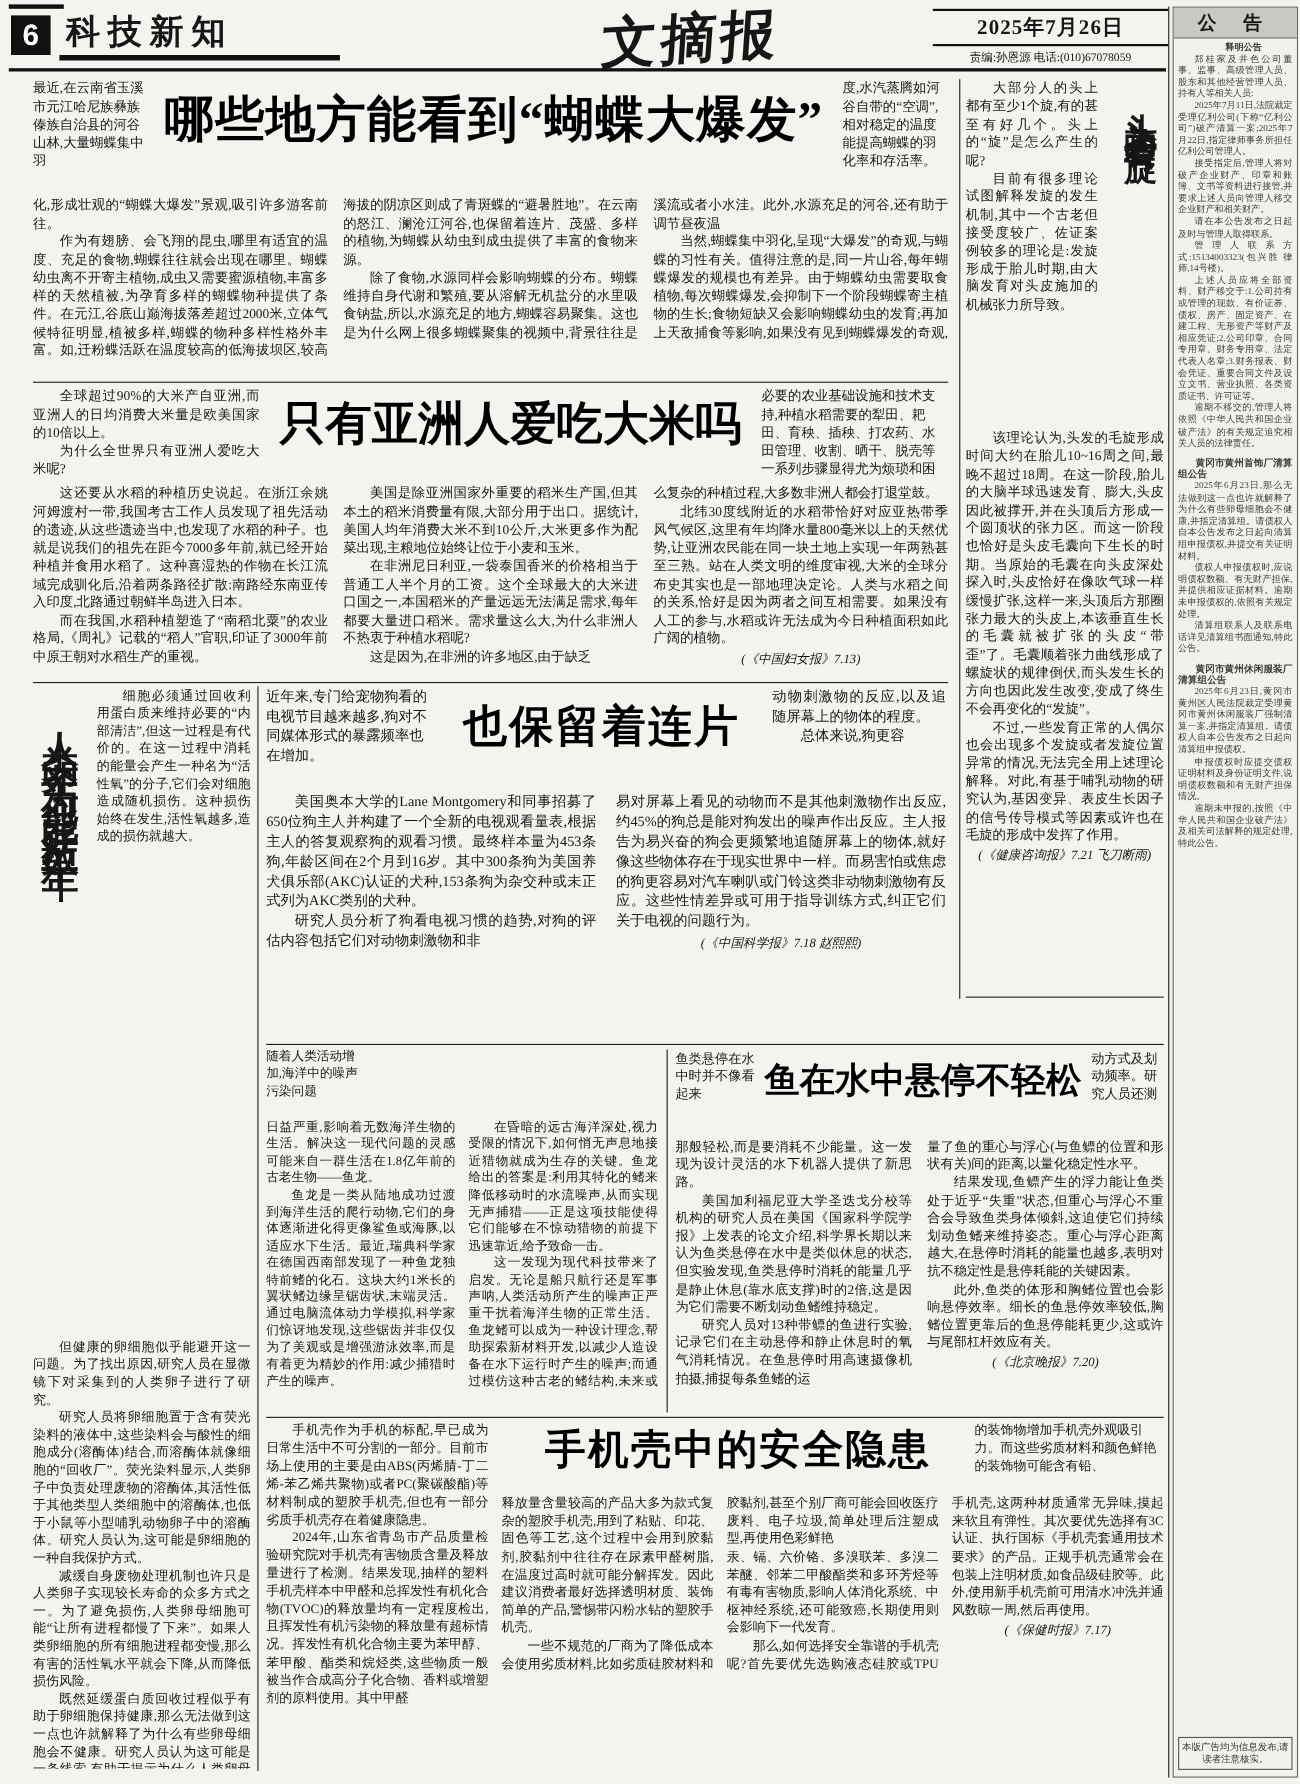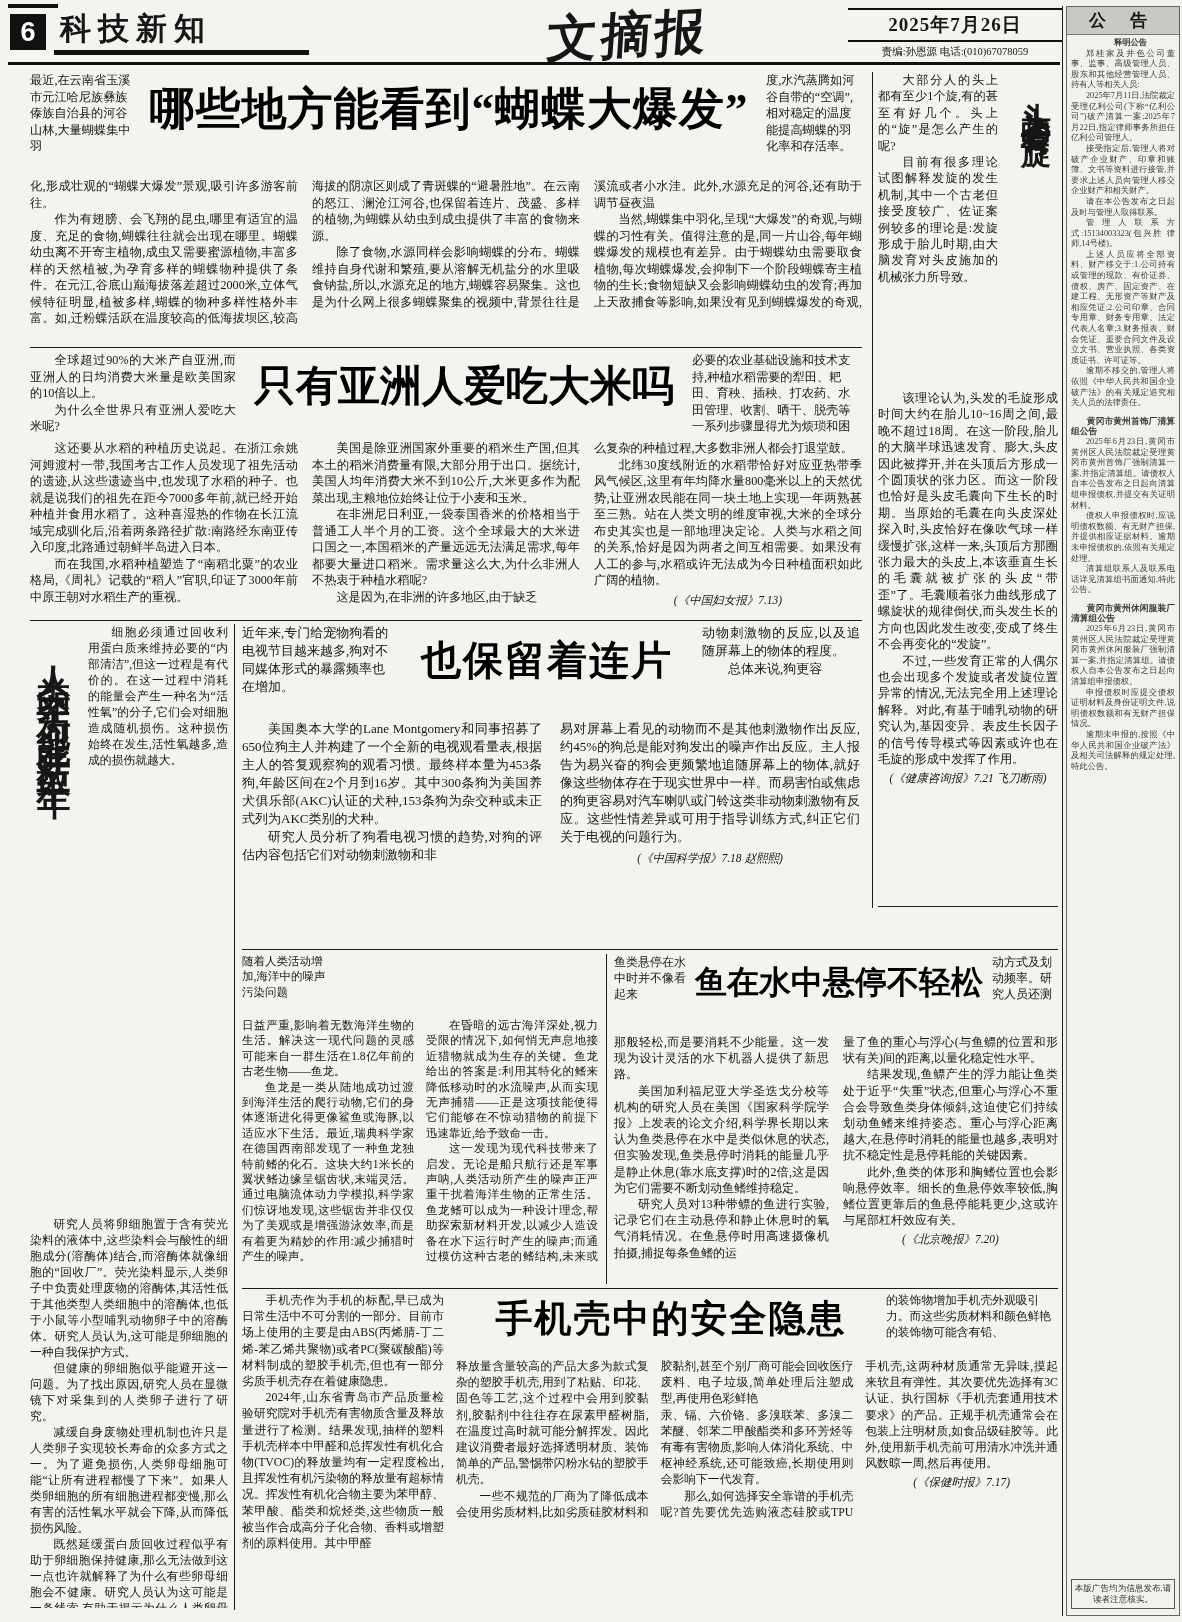--- a/index.html
+++ b/index.html
@@ -167,22 +167,22 @@
         <p class="para src">(《中国妇女报》7.13)</p>
       </div>
   </div>
 
   <div class="block" id="a4">
     <div class="vtitle">人类卵子为何能存活数十年</div>
     <div class="t-top">
         <p class="para">细胞必须通过回收利用蛋白质来维持必要的“内部清洁”,但这一过程是有代价的。在这一过程中消耗的能量会产生一种名为“活性氧”的分子,它们会对细胞造成随机损伤。这种损伤始终在发生,活性氧越多,造成的损伤就越大。</p>
       </div>
     <div class="t-bot">
+        <p class="para">但健康的卵细胞似乎能避开这一问题。为了找出原因,研究人员在显微镜下对采集到的人类卵子进行了研究。</p>
         <p class="para">研究人员将卵细胞置于含有荧光染料的液体中,这些染料会与酸性的细胞成分(溶酶体)结合,而溶酶体就像细胞的“回收厂”。荧光染料显示,人类卵子中负责处理废物的溶酶体,其活性低于其他类型人类细胞中的溶酶体,也低于小鼠等小型哺乳动物卵子中的溶酶体。研究人员认为,这可能是卵细胞的一种自我保护方式。</p>
-        <p class="para">但健康的卵细胞似乎能避开这一问题。为了找出原因,研究人员在显微镜下对采集到的人类卵子进行了研究。</p>
         <p class="para">减缓自身废物处理机制也许只是人类卵子实现较长寿命的众多方式之一。为了避免损伤,人类卵母细胞可能“让所有进程都慢了下来”。如果人类卵细胞的所有细胞进程都变慢,那么有害的活性氧水平就会下降,从而降低损伤风险。</p>
         <p class="para">既然延缓蛋白质回收过程似乎有助于卵细胞保持健康,那么无法做到这一点也许就解释了为什么有些卵母细胞会不健康。研究人员认为这可能是一条线索,有助于揭示为什么人类卵母细胞会在一定时间后功能失调,也许还能成为深入研究卵母细胞各种异常情况的切入点。通过这种方式评估卵子健康状况,最终可能会改进生育治疗。</p>
       </div>
   </div>
 
   <div class="block" id="a5">
     <div class="toprow">
       <div class="strip strip-l">近年来,专门给宠物狗看的电视节目越来越多,狗对不同媒体形式的暴露频率也在增加。</div>
       <div class="htitle">也保留着连片</div>
       <div class="strip strip-r">
@@ -253,21 +253,21 @@
     <div class="ann-body">
         <p class="para center-bold">释明公告</p>
         <p class="para cont">郑桂家及井色公司董事、监事、高级管理人员、股东和其他经营管理人员、持有人等相关人员:</p>
         <p class="para">2025年7月11日,法院裁定受理亿利公司(下称“亿利公司”)破产清算一案;2025年7月22日,指定律师事务所担任亿利公司管理人。</p>
         <p class="para">接受指定后,管理人将对破产企业财产、印章和账簿、文书等资料进行接管,并要求上述人员向管理人移交企业财产和相关财产。</p>
         <p class="para">请在本公告发布之日起及时与管理人取得联系。</p>
         <p class="para">管理人联系方式:15134003323(包兴胜 律师,14号楼)。</p>
         <p class="para">上述人员应将全部资料、财产移交于:1.公司持有或管理的现款、有价证券、债权、房产、固定资产、在建工程、无形资产等财产及相应凭证;2.公司印章、合同专用章、财务专用章、法定代表人名章;3.财务报表、财会凭证、重要合同文件及设立文书、营业执照、各类资质证书、许可证等。</p>
         <p class="para">逾期不移交的,管理人将依照《中华人民共和国企业破产法》的有关规定追究相关人员的法律责任。</p>
         <p class="para ann-head">黄冈市黄州首饰厂清算组公告</p>
-        <p class="para">2025年6月23日,黄冈市黄州区人民法院裁定受理黄冈市黄州首饰厂强制清算一案,并指定清算组。请债权人自本公告发布之日起向清算组申报债权,并提交有关证明材料。</p>
+        <p class="para">2025年6月23日,那么无法做到这一点也许就解释了为什么有些卵母细胞会不健康,并指定清算组。请债权人自本公告发布之日起向清算组申报债权,并提交有关证明材料。</p>
         <p class="para">债权人申报债权时,应说明债权数额、有无财产担保,并提供相应证据材料。逾期未申报债权的,依照有关规定处理。</p>
         <p class="para">清算组联系人及联系电话详见清算组书面通知,特此公告。</p>
         <p class="para ann-head">黄冈市黄州休闲服装厂清算组公告</p>
         <p class="para">2025年6月23日,黄冈市黄州区人民法院裁定受理黄冈市黄州休闲服装厂强制清算一案,并指定清算组。请债权人自本公告发布之日起向清算组申报债权。</p>
         <p class="para">申报债权时应提交债权证明材料及身份证明文件,说明债权数额和有无财产担保情况。</p>
         <p class="para">逾期未申报的,按照《中华人民共和国企业破产法》及相关司法解释的规定处理,特此公告。</p>
       </div>
     <div class="ann-note">本版广告均为信息发布,请读者注意核实。</div>
   </div>
 

